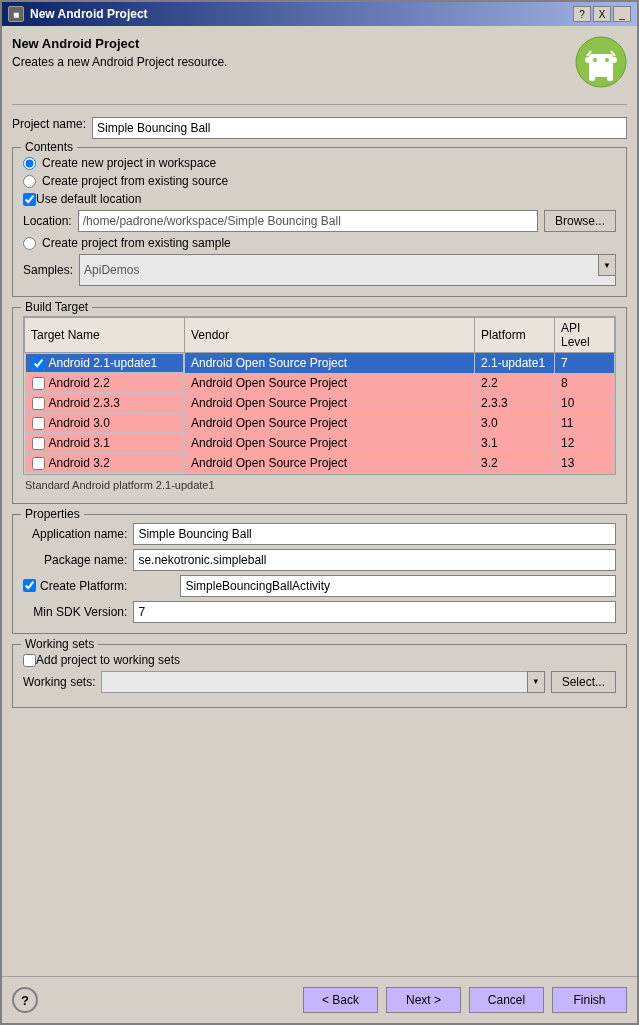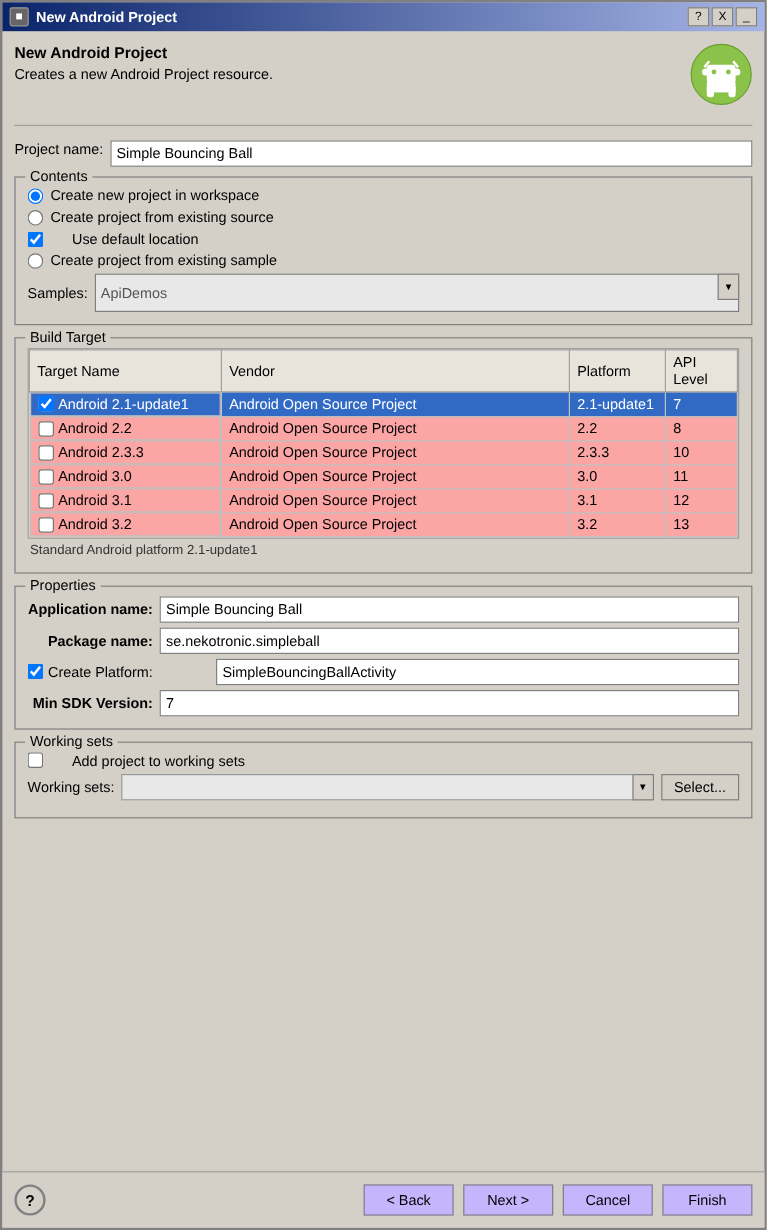--- a/index.html
+++ b/index.html
@@ -125,22 +125,22 @@
       font-size: 12px;
     }
     .radio-row {
       display: flex;
       align-items: flex-end;
       gap: 6px;
       margin-bottom: 4px;
     }
     .checkbox-row {
       display: flex;
-      align-items: center;
-      gap: 24px;
+      align-items: flex-end;
+      gap: 0;
       margin-bottom: 4px;
     }
     input[type="radio"], input[type="checkbox"] {
       margin: 0;
     }
     .location-row {
       display: flex;
       align-items: center;
       gap: 6px;
       margin-bottom: 4px;
@@ -218,21 +218,20 @@
     }
     .properties-grid {
       display: grid;
       grid-template-columns: auto 1fr;
       gap: 4px 6px;
       align-items: center;
     }
     .prop-label {
       white-space: nowrap;
       text-align: right;
-      font-weight: bold;
     }
     .bottom-buttons {
       display: flex;
       justify-content: center;
       gap: 8px;
       padding: 10px;
       border-top: 1px solid #a0a0a0;
       background: #d4d0c8;
       flex-shrink: 0;
     }
@@ -319,20 +318,25 @@
         <input type="radio" name="project_type" id="r1" checked="" style="">
         <label for="r1">Create new project in workspace</label>
       </div>
       <div class="radio-row">
         <input type="radio" name="project_type" id="r2" style="">
         <label for="r2">Create project from existing source</label>
       </div>
       <div class="checkbox-row">
         <input type="checkbox" id="cb1" checked="" style="">
         <label for="cb1">Use default location</label>
+      </div>
+      <div class="location-row">
+        <label class="field-label">Location:</label>
+        <input type="text" class="location-input" value="/home/padrone/workspace/Simple Bouncing Ball" style="flex: 1 1 0%;">
+        <button class="browse-btn">Browse...</button>
       </div>
       <div class="radio-row">
         <input type="radio" name="project_type" id="r3" style="">
         <label for="r3">Create project from existing sample</label>
       </div>
       <div class="samples-row">
         <label class="field-label">Samples:</label>
         <div class="dropdown-wrapper">
           <input type="text" style="width: 100%; height: 32px; border: 1px solid rgb(128, 128, 128); padding: 0px 20px 0px 4px; font-size: 12px; background: rgb(232, 232, 232); color: rgb(85, 85, 85);" value="ApiDemos" readonly="">
           <div class="dropdown-arrow">▼</div>
@@ -348,21 +352,21 @@
           <thead>
             <tr>
               <th style="width:160px;">Target Name</th>
               <th>Vendor</th>
               <th style="width:80px;">Platform</th>
               <th style="width:60px;">API Level</th>
             </tr>
           </thead>
           <tbody id="build-target-tbody">
           <tr class="selected">
-    <td style="display:flex;align-items:flex-start;gap:4px;">
+    <td style="display:flex;align-items:flex-end;gap:4px;">
       <input type="checkbox" checked="" style="margin: 0px;">
       <span>Android 2.1-update1</span>
     </td>
     <td>Android Open Source Project</td>
     <td>2.1-update1</td>
     <td>7</td>
   </tr>
               <tr>
     <td style="display:flex;align-items:center;gap:4px;">
       <input type="checkbox" style="margin: 0px;">

